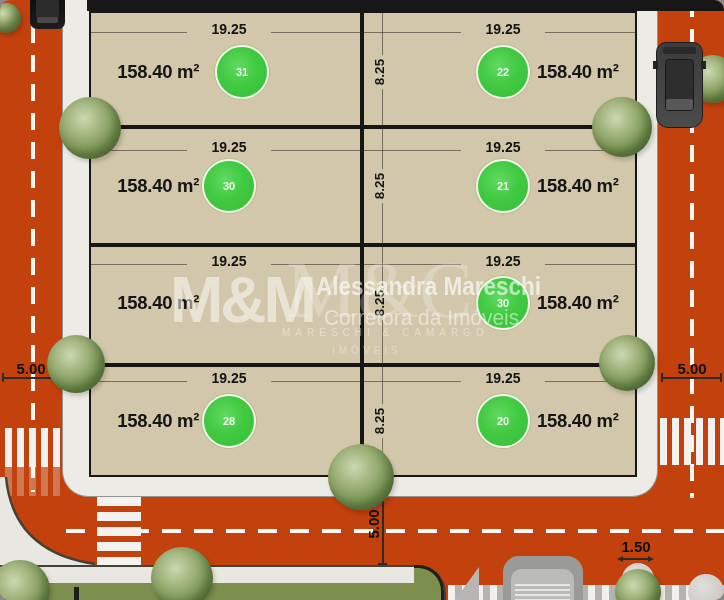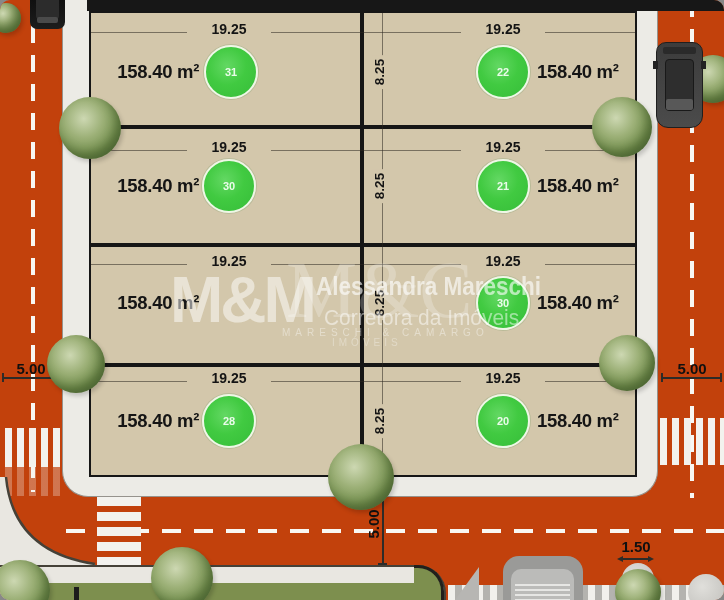--- a/index.html
+++ b/index.html
@@ -66,21 +66,21 @@
   .carB .glass{position:absolute;left:9px;top:56px;width:27px;height:11px;background:#585858;border-radius:2px;}
   .carB .mirl{position:absolute;left:-4px;top:18px;width:5px;height:8px;background:#222;}
   .carB .mirr{position:absolute;right:-4px;top:18px;width:5px;height:8px;background:#222;}
   
   .wm{position:absolute;left:0;top:0;width:100%;height:100%;pointer-events:none;}
   .wm-mm{position:absolute;left:170px;top:266px;font-size:64px;font-weight:bold;letter-spacing:-3px;color:rgba(255,255,255,.5);line-height:68px;}
   .wm-mono{position:absolute;left:286px;top:248px;font-family:"Liberation Serif",serif;font-size:80px;color:rgba(255,255,255,.24);line-height:84px;}
   .wm-name{position:absolute;left:316px;top:272px;font-size:25px;font-weight:bold;color:rgba(255,255,255,.62);transform:scaleX(.9);transform-origin:left;white-space:nowrap;}
   .wm-tag{position:absolute;left:324px;top:305px;font-size:22px;color:rgba(255,255,255,.5);transform:scaleX(.95);transform-origin:left;white-space:nowrap;}
   .wm-firm{position:absolute;left:282px;top:327px;font-size:10px;letter-spacing:5px;color:rgba(255,255,255,.4);white-space:nowrap;}
-  .wm-firm2{position:absolute;left:332px;top:337px;font-size:10px;letter-spacing:4px;color:rgba(255,255,255,.33);white-space:nowrap;}
+  .wm-firm2{position:absolute;left:332px;top:345px;font-size:10px;letter-spacing:4px;color:rgba(255,255,255,.33);white-space:nowrap;}
   svg.overlay{position:absolute;left:0;top:0;pointer-events:none;}
 </style>
 </head>
 <body>
 
 <div class="scene">
 
   <div class="centerline-v" style="left:31px;top:26px;height:466px;"></div>
   <div class="centerline-v" style="left:690px;top:0;height:498px;"></div>
   <div class="centerline-h" style="left:66px;top:529px;width:658px;"></div>
@@ -138,21 +138,21 @@
 
     <span class="area l" style="left:8px;top:48px;">158.40 m²</span>
     <span class="area" style="left:446px;top:48px;">158.40 m²</span>
     <span class="area l" style="left:8px;top:162px;">158.40 m²</span>
     <span class="area" style="left:446px;top:162px;">158.40 m²</span>
     <span class="area l" style="left:8px;top:279px;">158.40 m²</span>
     <span class="area" style="left:446px;top:279px;">158.40 m²</span>
     <span class="area l" style="left:8px;top:397px;">158.40 m²</span>
     <span class="area" style="left:446px;top:397px;">158.40 m²</span>
 
-    <div class="lotcircle" style="left:113px;top:32px;justify-content:center;">
+    <div class="lotcircle" style="left:124px;top:32px;justify-content:center;">
         <span>31</span>
       </div>
     <div class="lotcircle" style="left:385px;top:32px;">
         <span>22</span>
       </div>
     <div class="lotcircle" style="left:111px;top:146px;">
         <span>30</span>
       </div>
     <div class="lotcircle" style="left:385px;top:146px;">
         <span>21</span>

